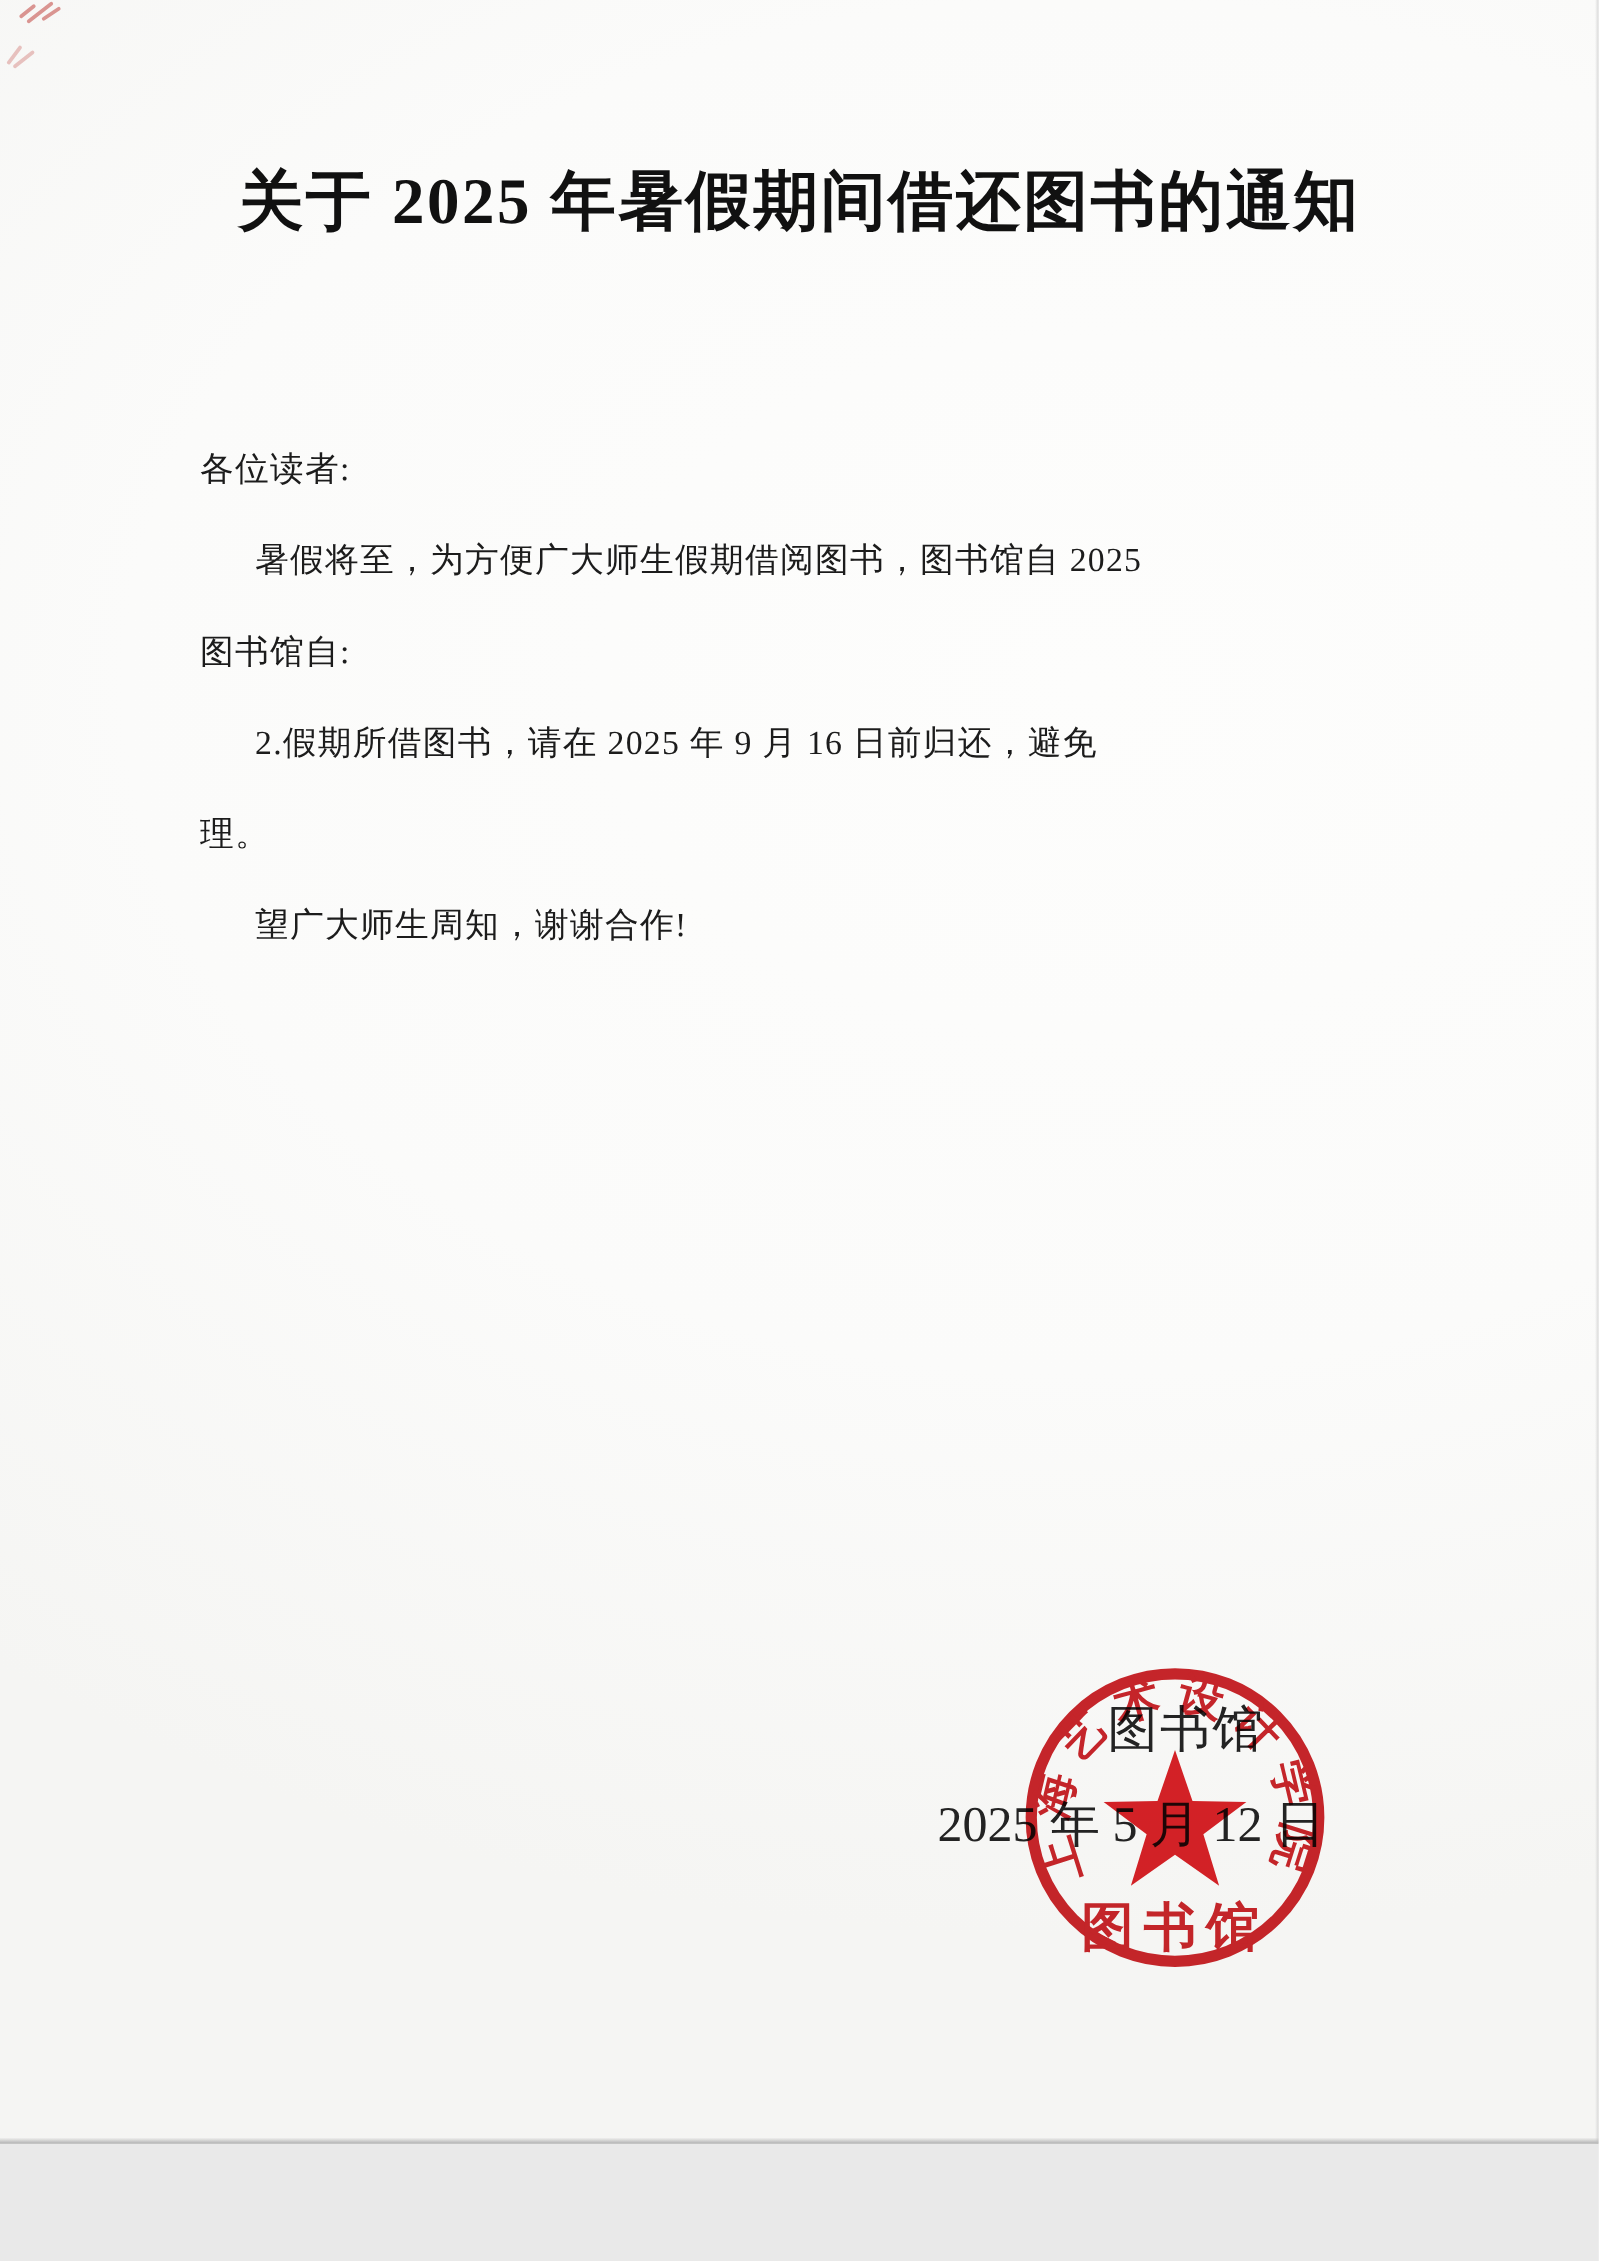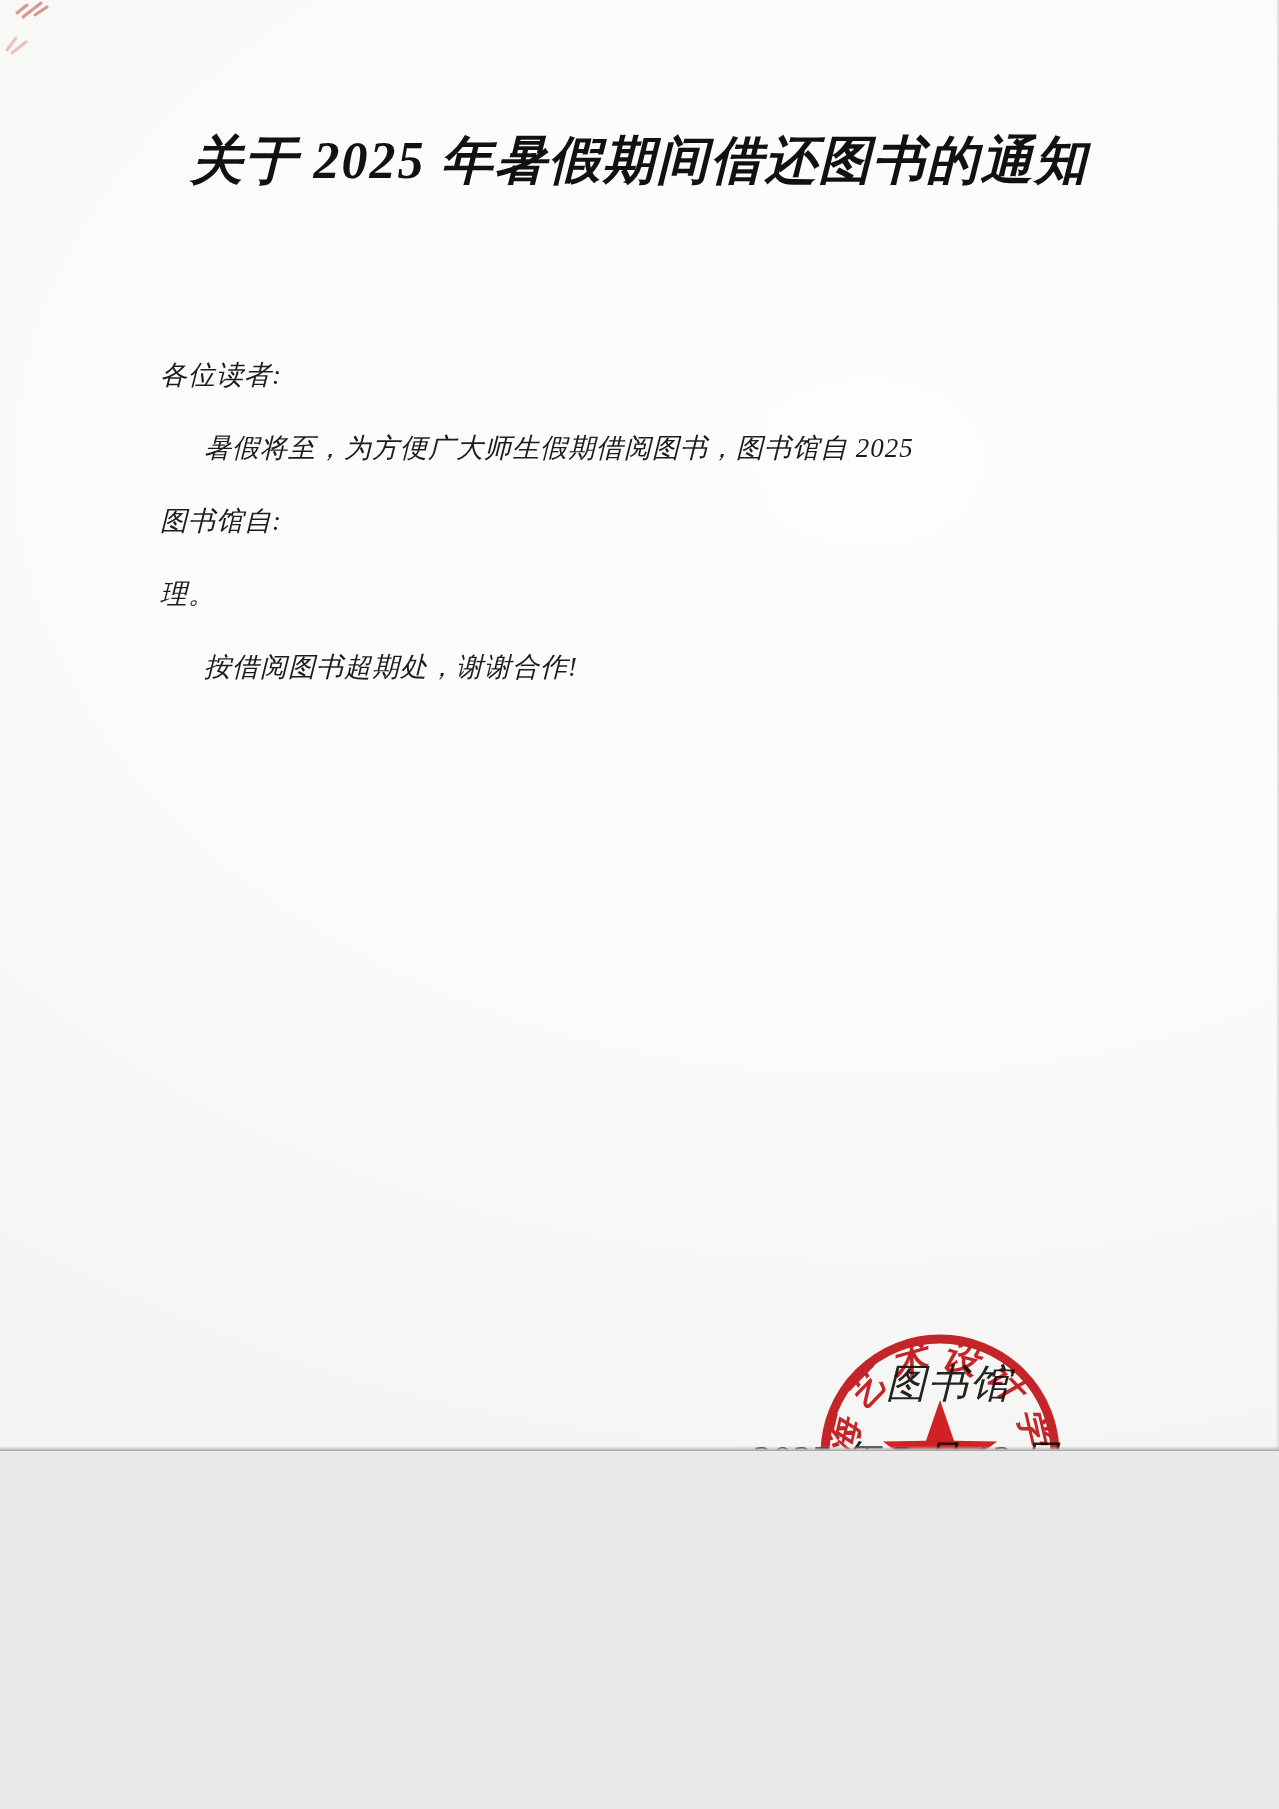--- a/index.html
+++ b/index.html
@@ -3,26 +3,25 @@
 <meta charset="utf-8">
 <style>
   html,body { margin:0; padding:0; }
   body {
     width:1279px; height:1809px;
     background:#e9e9e9;
     font-family:"Liberation Serif","DejaVu Serif",serif;
   }
   .paper {
     position:relative;
-    width:1279px; height:1451px;
+    width:1279px; height:1715px;
     overflow:hidden;
     color:#1c1c1c;
     background:
       radial-gradient(1400px 1000px at 68% 32%, #fdfdfc 0%, #fbfbfa 55%, #f5f5f3 100%);
-    font-style: italic;
   }
   .paper::after {
     content:""; position:absolute; left:0; right:0; bottom:0; height:5px;
     background:linear-gradient(180deg, rgba(0,0,0,0) 0%, #bdbdbd 80%, #9a9a9a 100%);
   }
   .paper::before {
     content:""; position:absolute; top:0; bottom:0; right:0; width:3px;
     background:linear-gradient(270deg, #d6d6d6 0%, rgba(0,0,0,0) 100%);
   }
 
@@ -78,22 +77,23 @@
   <svg class="ink-mark m2" width="26" height="22" viewBox="0 0 26 22">
     <path d="M3 16 L12 4 M8 19 L22 8" stroke="#c2453f" stroke-width="3" fill="none" stroke-linecap="round"></path>
   </svg>
 
   <div class="title">关于 2025 年暑假期间借还图书的通知</div>
 
   <div class="body-text">
     <div class="line">各位读者:</div>
     <div class="line indent">暑假将至，为方便广大师生假期借阅图书，图书馆自 2025</div>
     <div class="line">图书馆自:</div>
+    <div class="line indent">2.假期所借图书，请在 2025 年 9 月 16 日前归还，避免</div>
     <div class="line">理。</div>
-    <div class="line indent">按借阅图书超期处，谢谢合作!</div>
+    <div class="line indent">望广大师生周知，谢谢合作!</div>
   </div>
 
   <div class="sig">图书馆</div>
   <div class="date">2025 年 5 月 12 日</div>
 
   <svg class="seal" viewBox="-134 -134 268 268">
     <circle cx="0" cy="0" r="115" fill="none" stroke="#c81a1f" stroke-width="9"></circle>
     <polygon fill="#d8161b" transform="translate(0,6)" points="0,-60 14,-19.2 57.1,-18.5 22.7,7.3 35.3,48.5 0,23.8 -35.3,48.5 -22.7,7.3 -57.1,-18.5 -14,-19.2"></polygon>
     <path id="seal-arc" d="M -70.4 49.3 A 86 86 0 1 1 70.4 49.3" fill="none"></path>
     <text font-size="36" font-weight="bold" fill="#c81a1f" letter-spacing="10" font-family="Liberation Serif, DejaVu Serif, serif">

